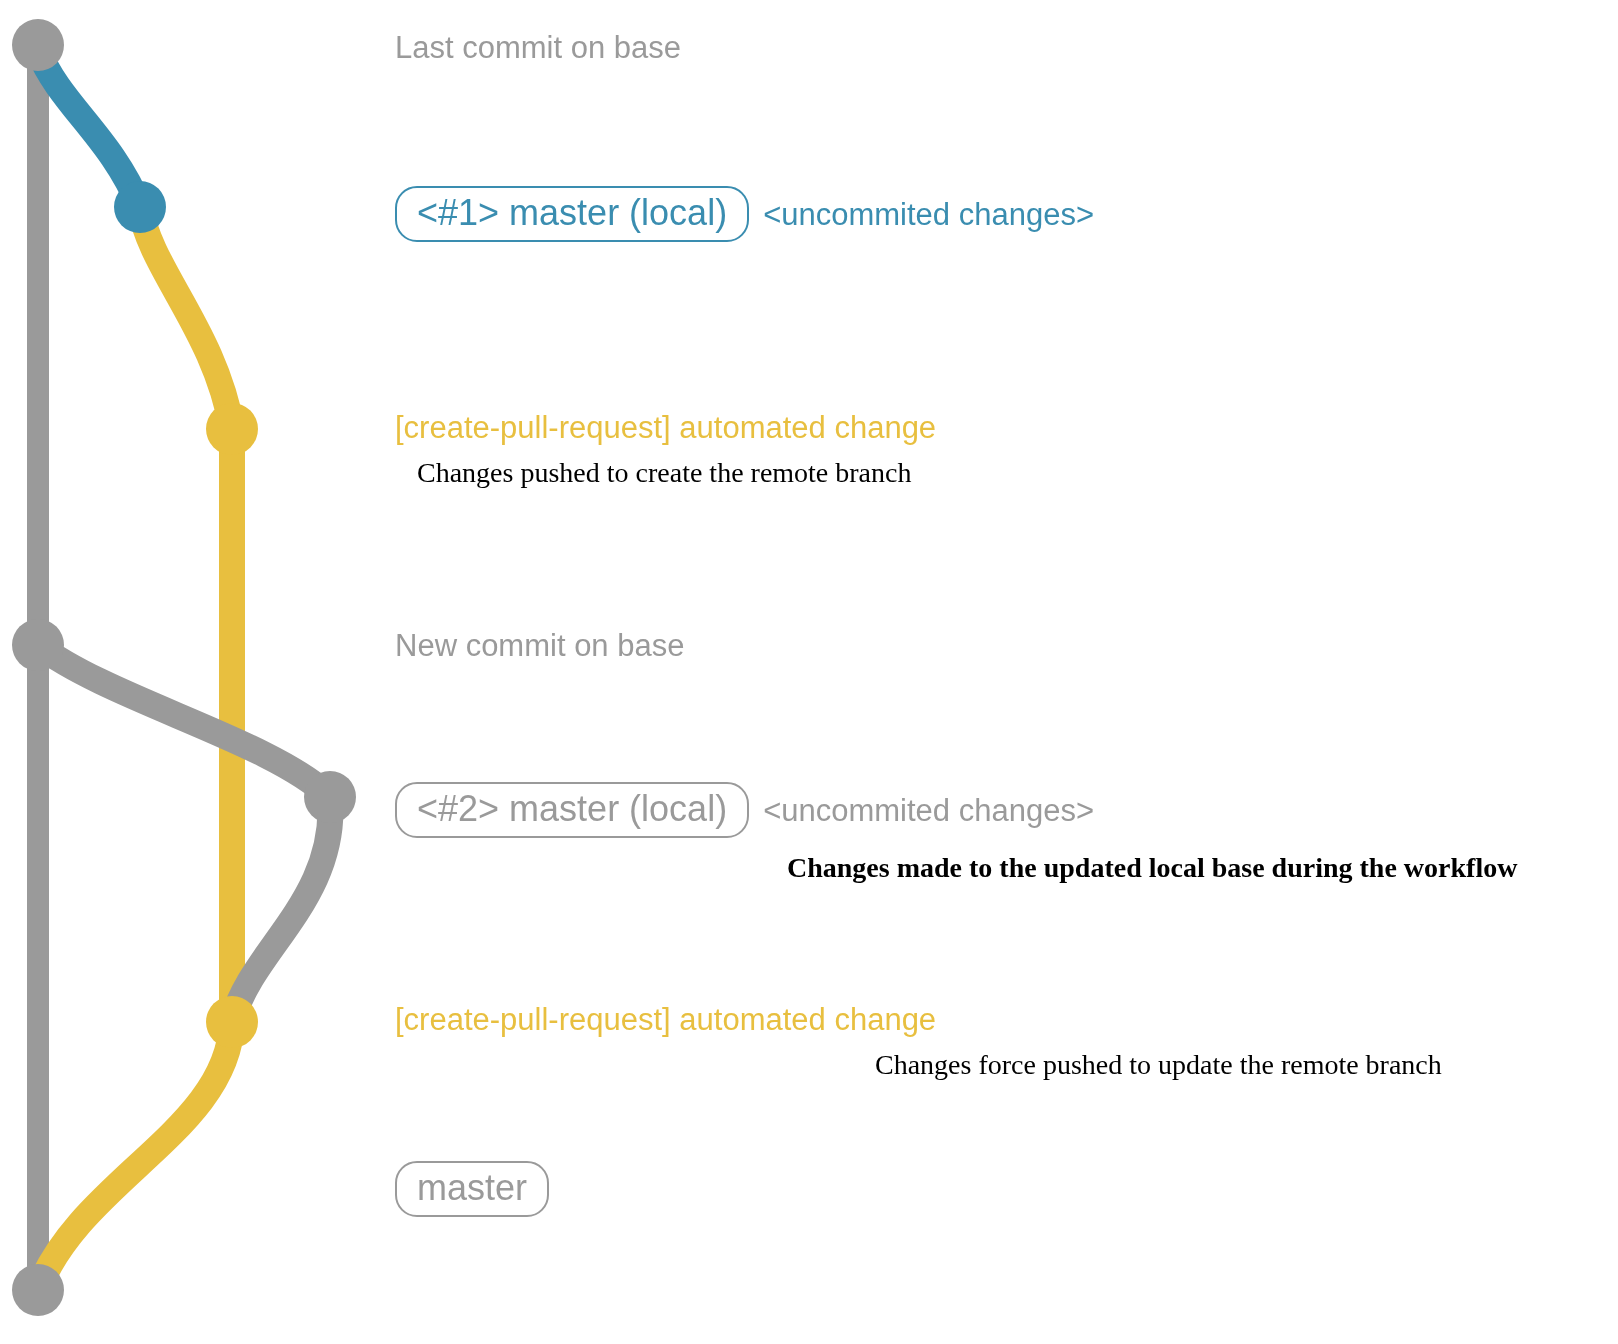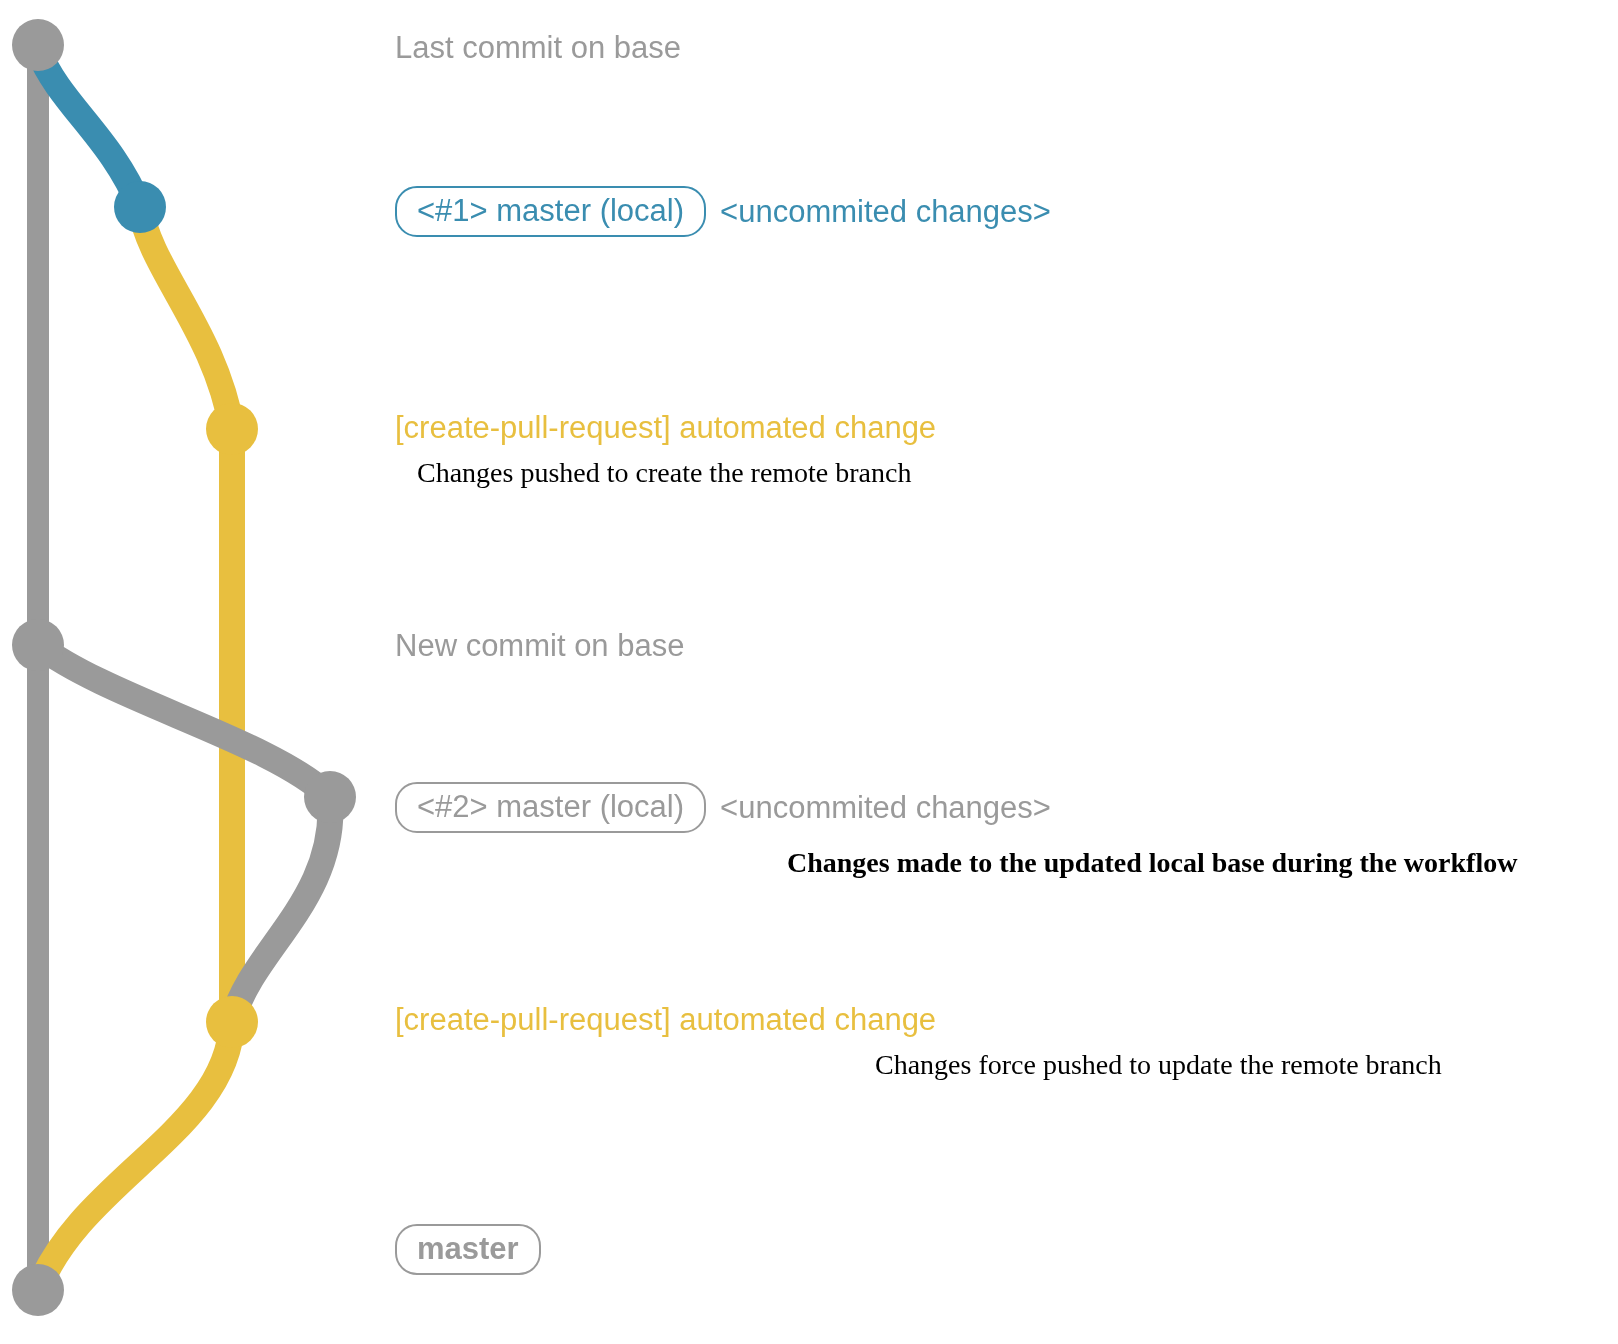--- a/index.html
+++ b/index.html
@@ -36,21 +36,21 @@
     display: flex;
     align-items: center;
     gap: 14px;
     white-space: nowrap;
   }
   .badge {
     display: inline-block;
     border: 2px solid #a3a3a3;
     border-radius: 22px;
     padding: 7px 20px 9px 20px;
-    font-size: 31px;
+    font-size: 36px;
     line-height: 1;
     color: #9a9a9a;
     background: transparent;
   }
   .badge.blue {
     border-color: #3a8db0;
     color: #3a8db0;
   }
   .badge.yellow {
     border-color: #e8bf3f;
@@ -141,19 +141,19 @@
     <div class="desc" style="margin-left:392px;font-weight:bold;">Changes made to the updated local base during the workflow</div>
   </div>
 
   <div class="row" style="top:1004px;">
     <div class="row-head">
       <span class="subject yellow">[create-pull-request] automated change</span>
     </div>
     <div class="desc" style="margin-left:480px;">Changes force pushed to update the remote branch</div>
   </div>
 
-  <div class="row" style="top:1224px;font-weight:bold;">
+  <div class="row" style="top:1161px;">
     <div class="row-head">
       <span class="badge gray">master</span>
     </div>
   </div>
 
 </div>
 
 </body></html>

